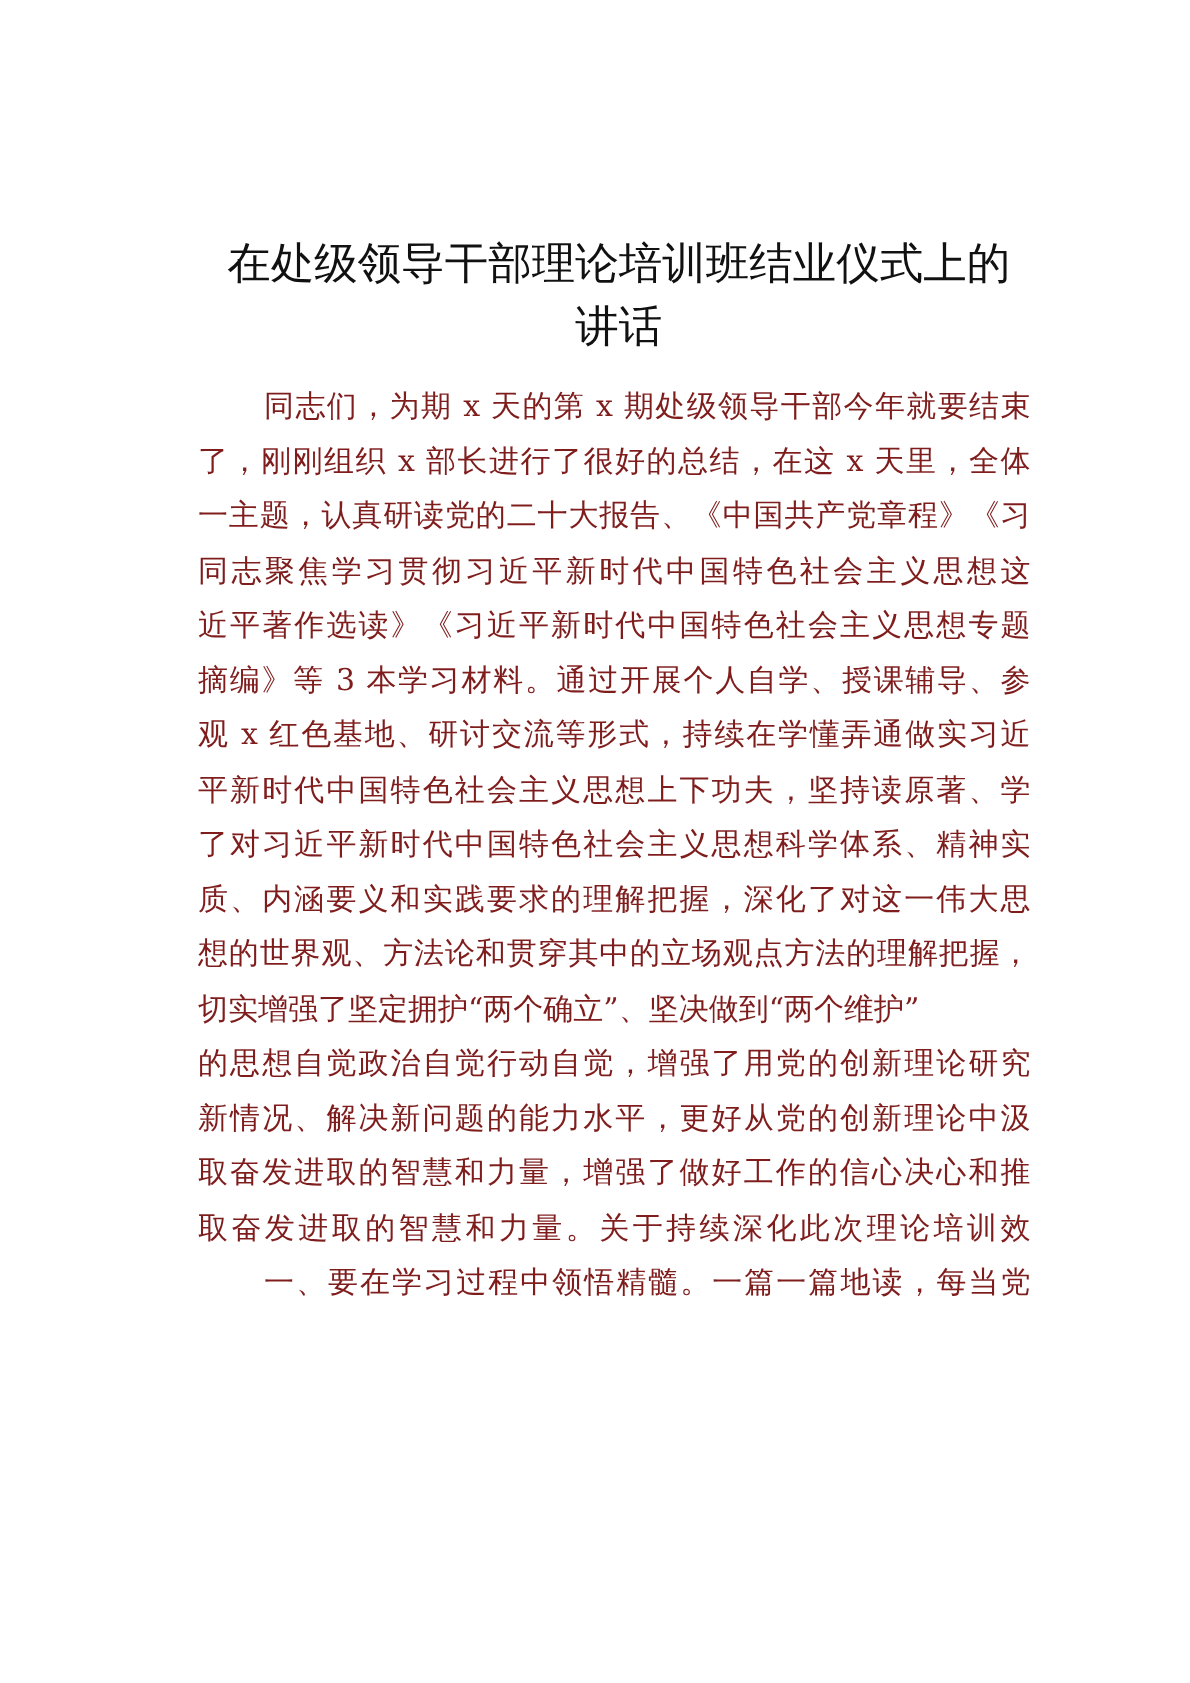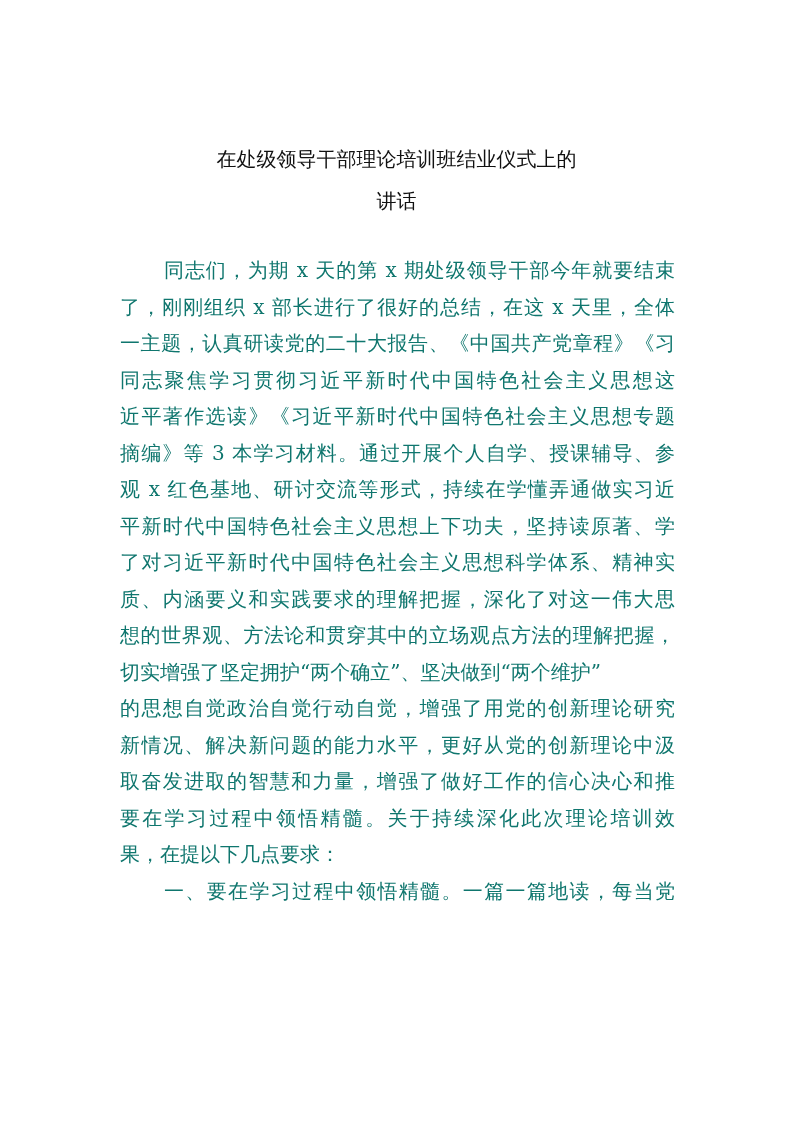--- a/index.html
+++ b/index.html
@@ -21,34 +21,34 @@
     width: 793px;
     height: 1122px;
     background: #ffffff;
   }
   .title {
     position: absolute;
     left: 100px;
     width: 593px;
     top: 138px;
     text-align: center;
-    font-size: 20px;
+    font-size: 29px;
     line-height: 42px;
     font-weight: normal;
-    margin: 0;
+    margin: 16px;
     color: #111;
   }
   .body {
     position: absolute;
-    left: 120px;
+    left: 132px;
     width: 555px;
     top: 252px;
     font-size: 20px;
     line-height: 36.5px;
-    color: #0f766e;
+    color: #7f1d1d;
   }
   .line {
     display: block;
     white-space: nowrap;
     text-align: justify;
     text-align-last: justify;
     height: 36.5px;
     overflow: visible;
   }
   .line.indent {
@@ -78,21 +78,20 @@
       <span class="line">摘编》等 3 本学习材料。通过开展个人自学、授课辅导、参</span>
       <span class="line">观 x 红色基地、研讨交流等形式，持续在学懂弄通做实习近</span>
       <span class="line">平新时代中国特色社会主义思想上下功夫，坚持读原著、学</span>
       <span class="line">了对习近平新时代中国特色社会主义思想科学体系、精神实</span>
       <span class="line">质、内涵要义和实践要求的理解把握，深化了对这一伟大思</span>
       <span class="line">想的世界观、方法论和贯穿其中的立场观点方法的理解把握，</span>
       <span class="line last">切实增强了坚定拥护“两个确立”、坚决做到“两个维护”</span>
       <span class="line">的思想自觉政治自觉行动自觉，增强了用党的创新理论研究</span>
       <span class="line">新情况、解决新问题的能力水平，更好从党的创新理论中汲</span>
       <span class="line">取奋发进取的智慧和力量，增强了做好工作的信心决心和推</span>
-      <span class="line">要在学习过程中领悟精髓。关于持续深化此次理论培训效</span>
-      <span class="line last">果，在提以下几点要求：</span>
+      <span class="line">取奋发进取的智慧和力量。关于持续深化此次理论培训效</span>
     </div>
     <div>
       <span class="line indent">一、要在学习过程中领悟精髓。一篇一篇地读，每当党</span>
     </div>
   </div>
 
 </div>
 
 </body></html>

